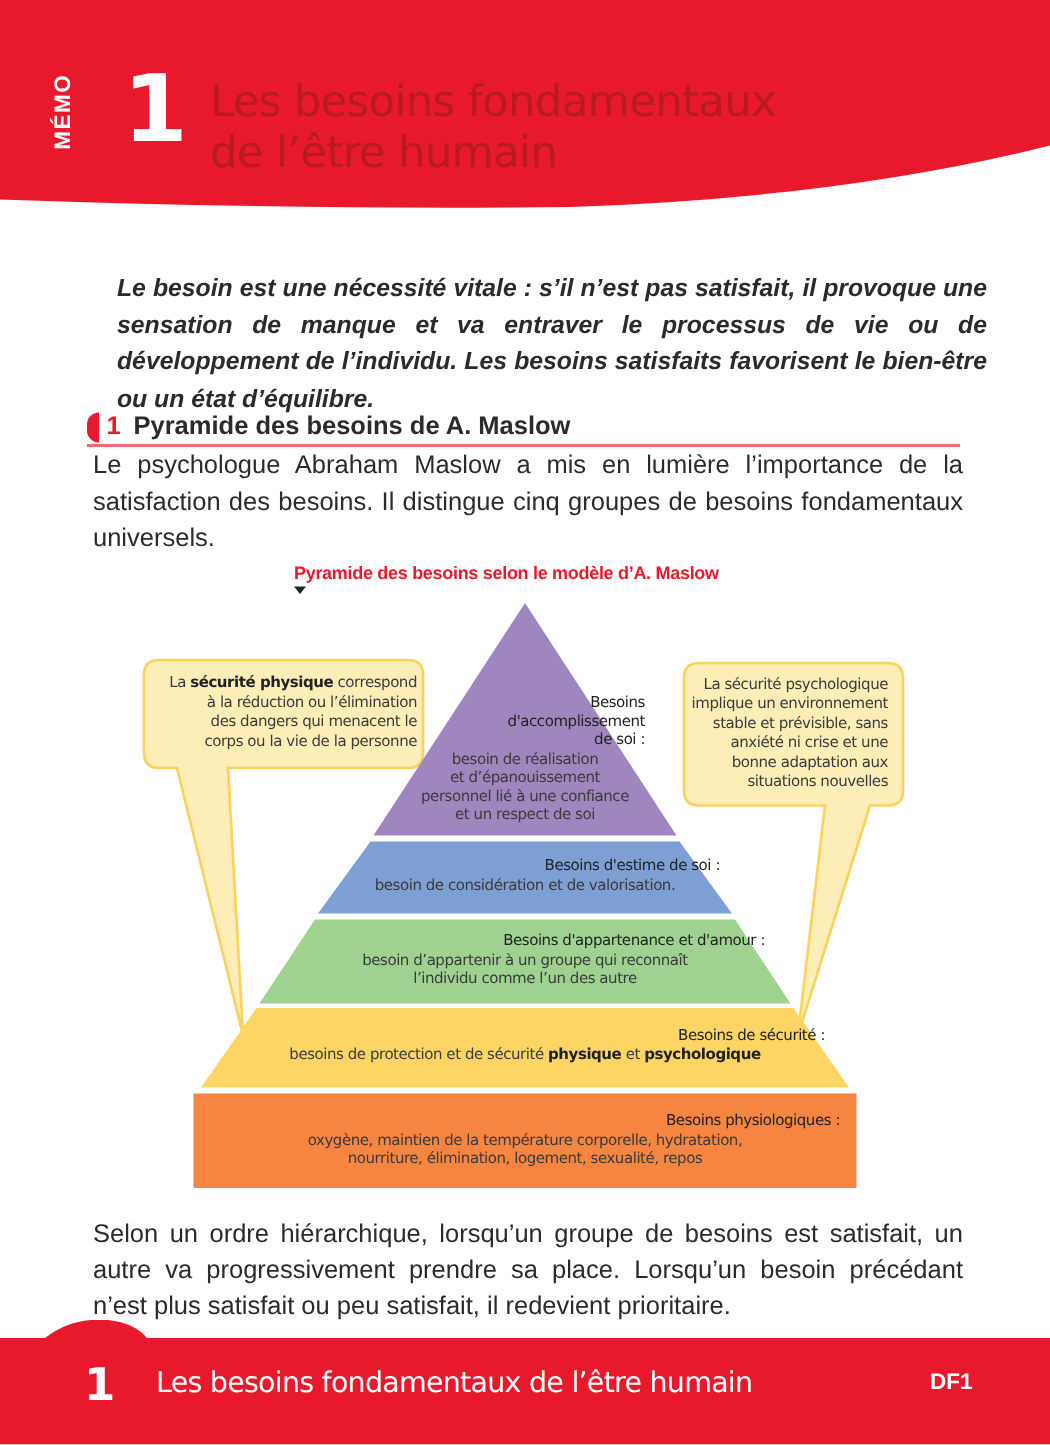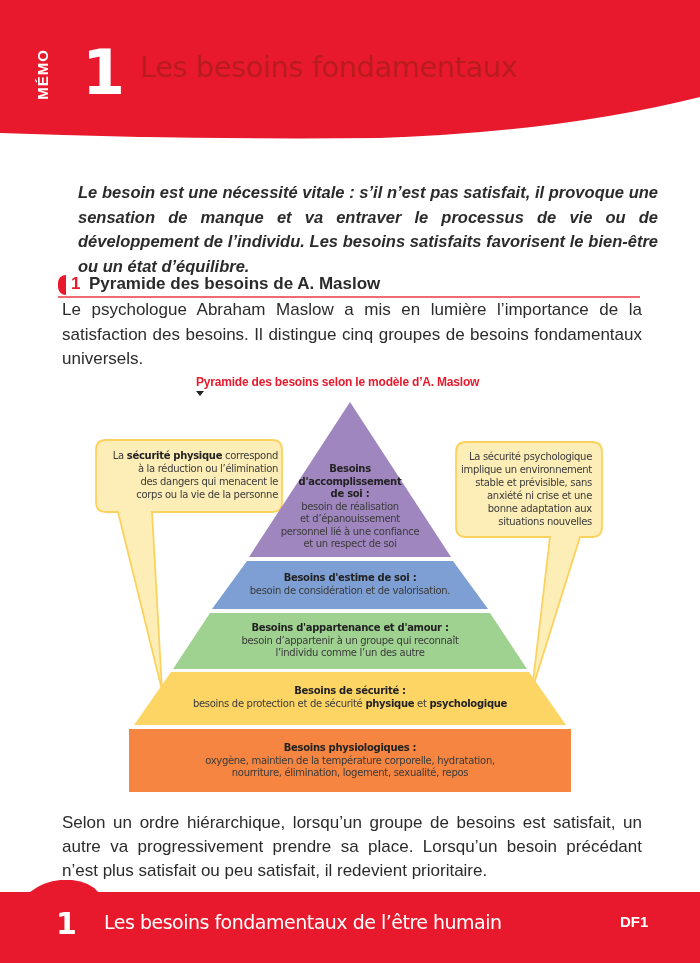--- a/index.html
+++ b/index.html
@@ -46,21 +46,21 @@
   .fig-caret {
     position: absolute; left: 196px; top: 391px; width: 0; height: 0;
     border-left: 4px solid transparent; border-right: 4px solid transparent; border-top: 5px solid #222;
   }
   svg.pyramid { position: absolute; left: 0; top: 0; }
   .py-text {
     position: absolute; text-align: center; font-size: 10px; line-height: 12.5px; color: #3a3a3a;
     font-family: "DejaVu Sans", sans-serif; letter-spacing: -0.3px;
   }
   .py-text b { color: #222; }
-  .py-title { font-weight: bold; color: #222; display: block; }
+  .py-title { font-weight: normal; color: #222; display: block; text-align: right; }
   .bubble-text {
     position: absolute; text-align: right; font-size: 10px; line-height: 13px; color: #3a3a3a;
     font-family: "DejaVu Sans", sans-serif; letter-spacing: -0.3px;
   }
   .closing {
     position: absolute; left: 62px; top: 811px; width: 580px; font-size: 17px; line-height: 24px;
     text-align: justify; color: #2b2b2b;
   }
   .footer-band { position: absolute; left: 0; top: 880px; width: 700px; height: 83px; }
   .footer-num {
@@ -78,20 +78,21 @@
 </head>
 <body>
 
 <svg class="header-band" width="700" height="145" viewBox="0 0 700 145">
   <path d="M0,0 H700 V97 Q560,132 380,138 Q200,140 0,133 Z" fill="#e8192c"></path>
 </svg>
 <div class="memo-label">MÉMO</div>
 <div class="header-num">1</div>
 <div class="header-title">
   <div>Les besoins fondamentaux</div>
+  <div>de l’être humain</div>
 </div>
 
 <p class="intro" style="margin:16px">Le besoin est une nécessité vitale : s’il n’est pas satisfait, il provoque une sensation de manque et va entraver le processus de vie ou de développement de l’individu. Les besoins satisfaits favorisent le bien-être ou un état d’équilibre.</p>
 
 <div class="section-head">
   <span class="section-marker"></span>
   <span class="section-num">1</span>
   <span class="section-title">Pyramide des besoins de A. Maslow</span>
 </div>
 <p class="section-body" style="margin:0">Le psychologue Abraham Maslow a mis en lumière l’importance de la satisfaction des besoins. Il distingue cinq groupes de besoins fondamentaux universels.</p>

